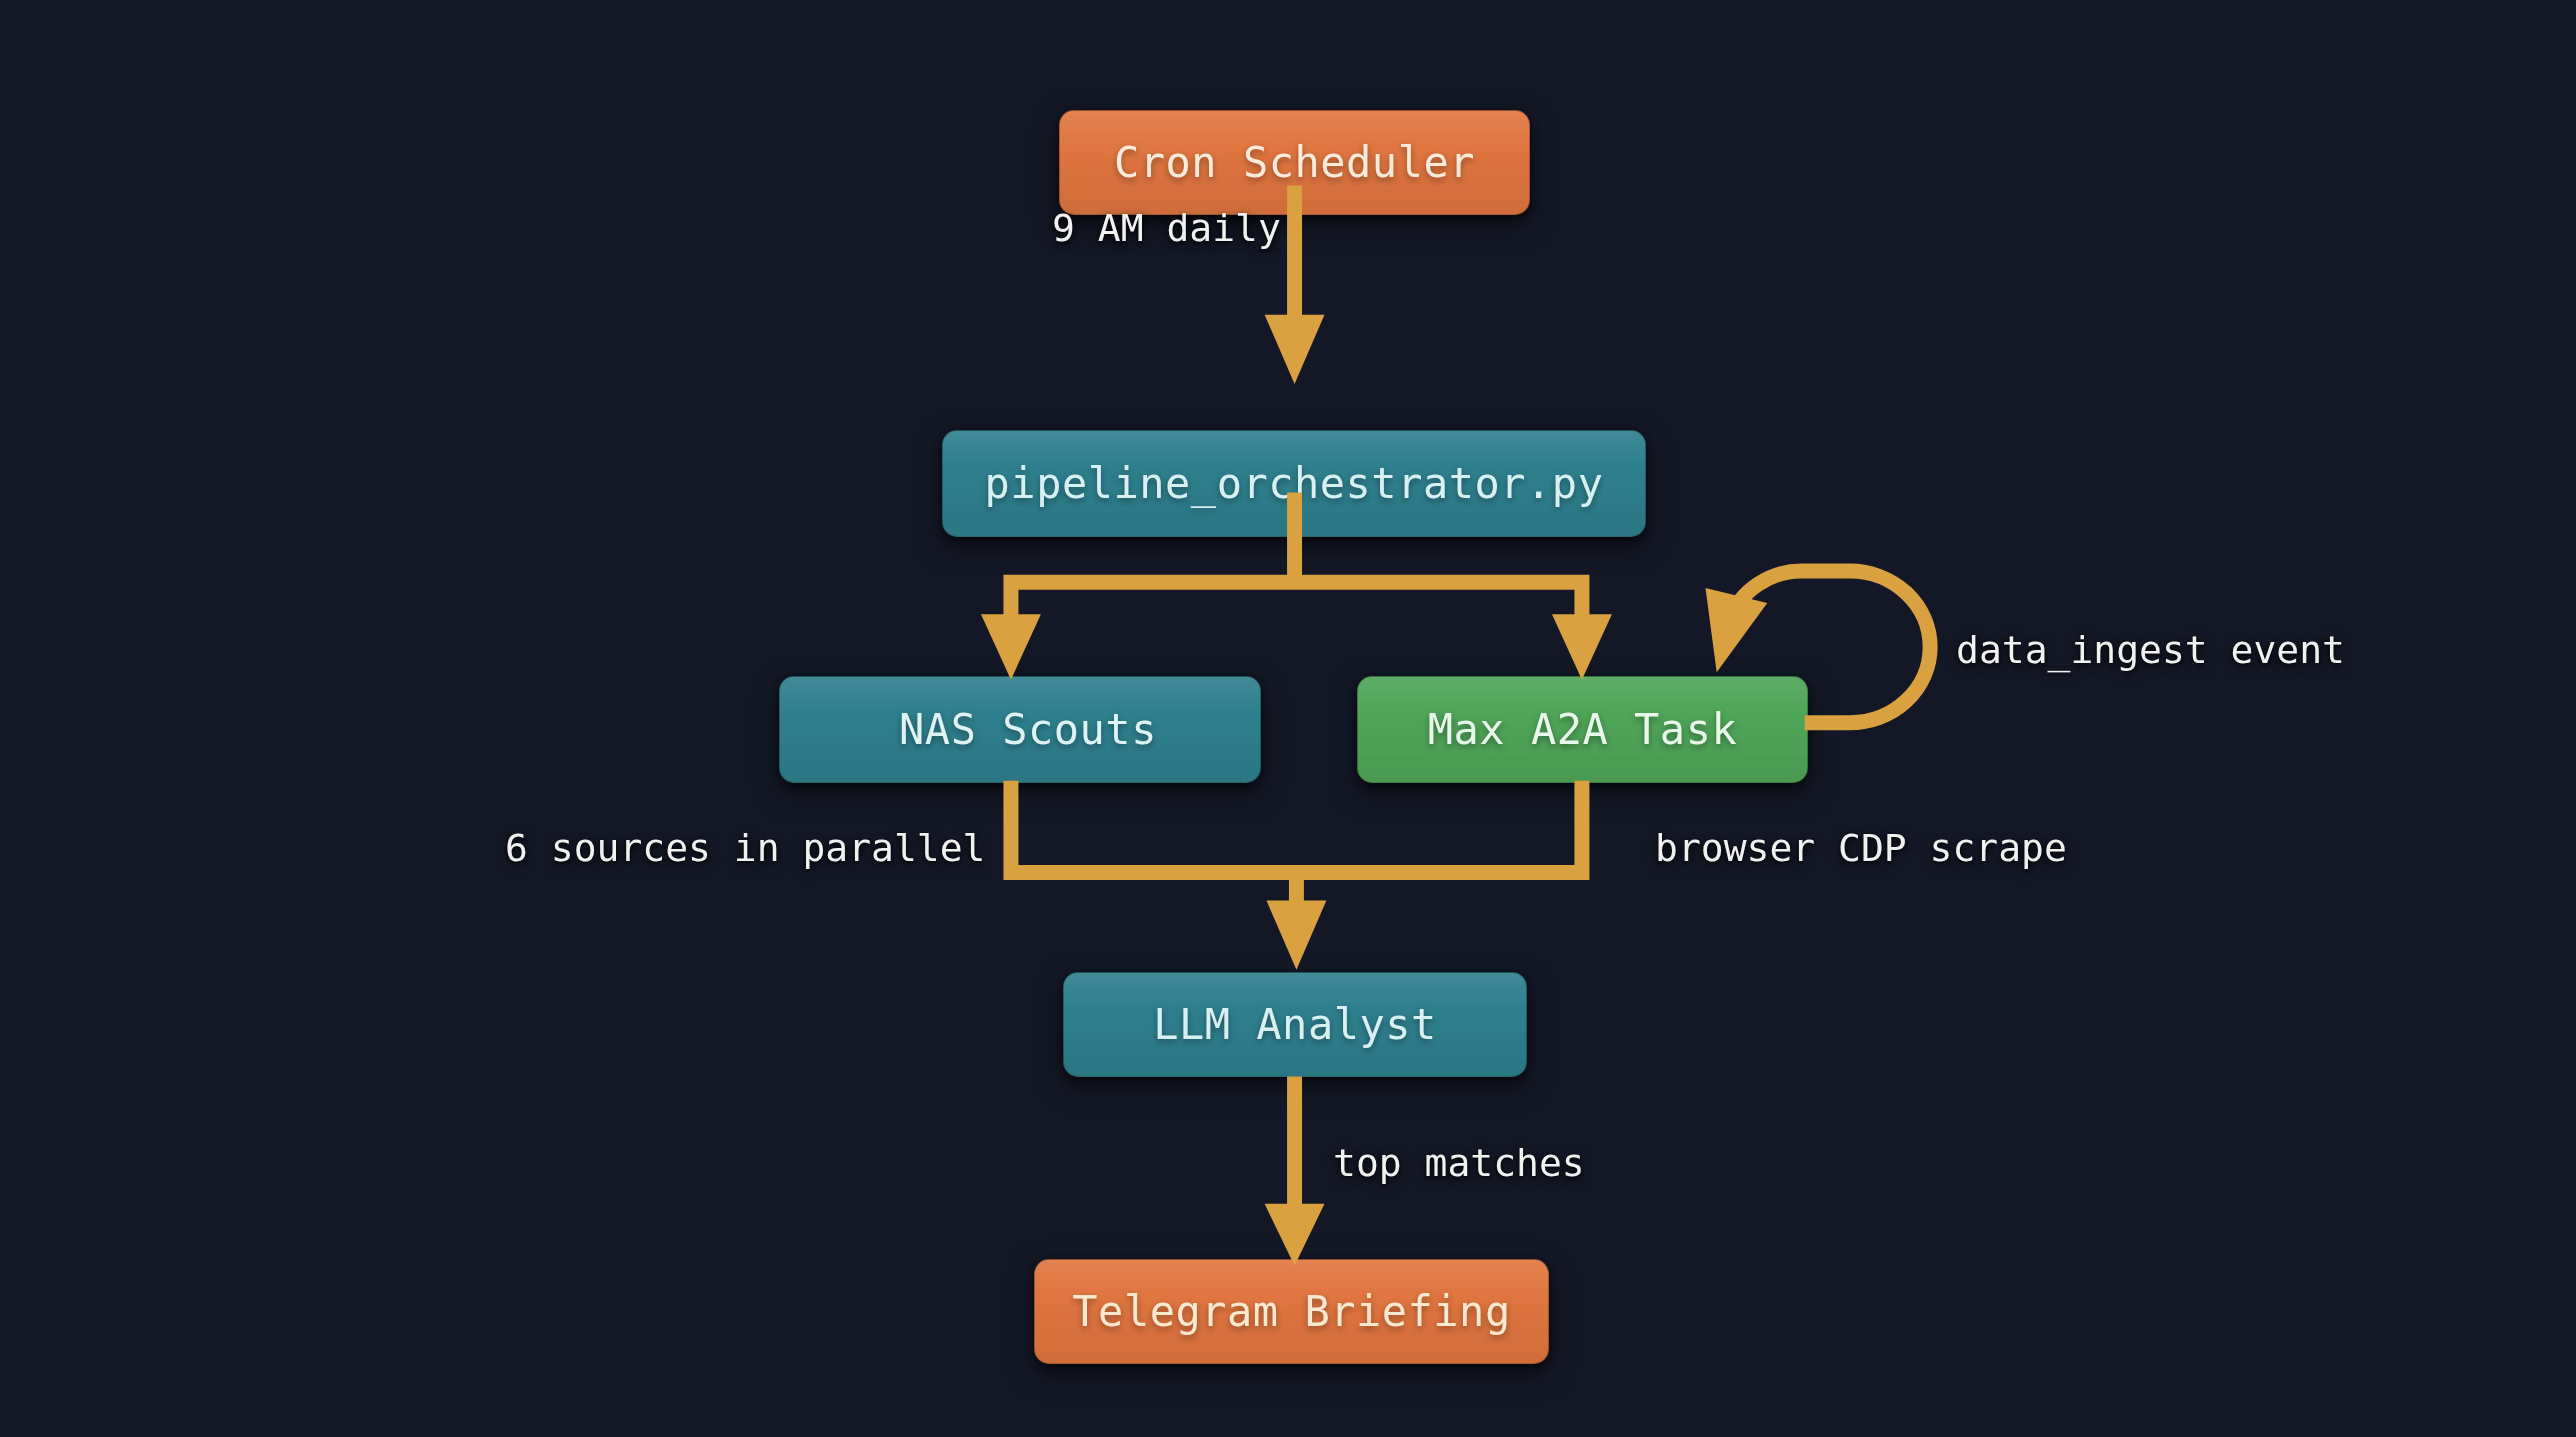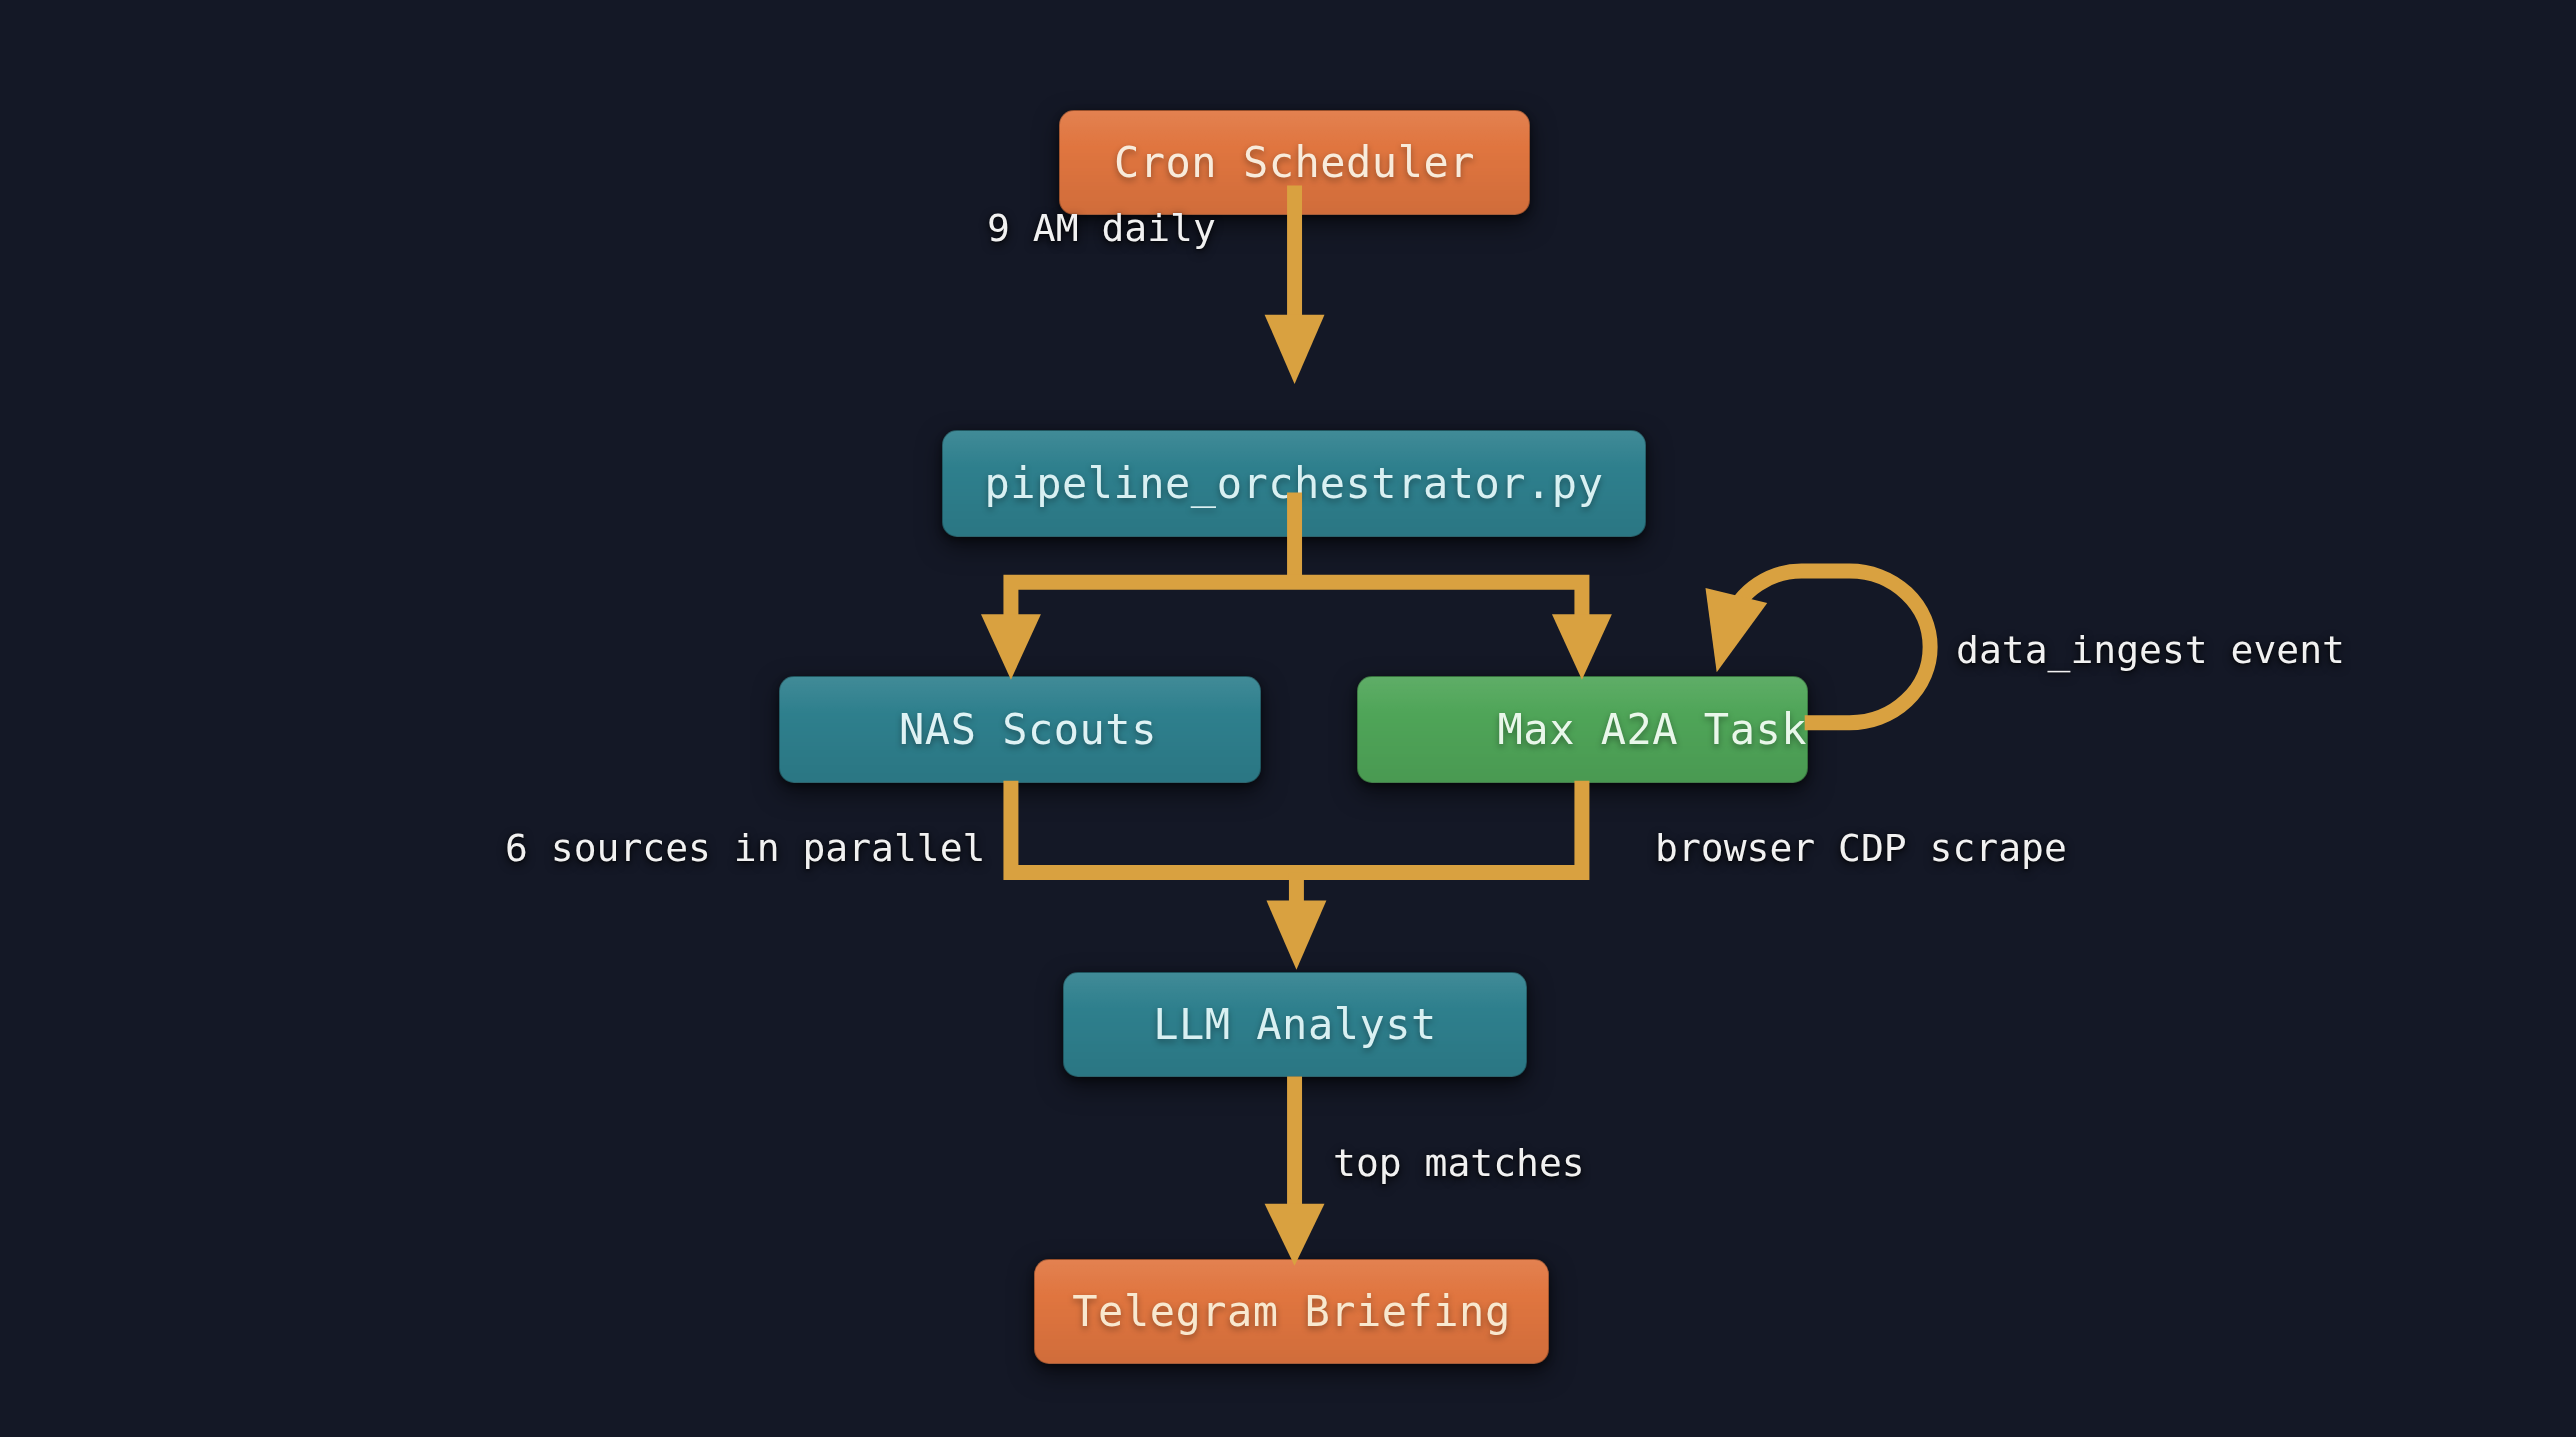--- a/index.html
+++ b/index.html
@@ -27,33 +27,33 @@
     background-image: linear-gradient(180deg, rgba(255,255,255,0.09), rgba(255,255,255,0) 35%, rgba(0,0,0,0.07));
     border: 1.9px solid rgba(0,0,0,0.28);
   }
   .node .node-label {
     text-shadow: 0 2.8px 6.6px rgba(0,0,0,0.35);
     white-space: nowrap;
   }
   #n-cron     { left: 1059px; top:   82px; width: 469px; height: 103px; margin-top: 28px; }
   #n-orch     { left: 942px; top:  388px; width: 702px; height: 105px; margin-top: 42px; }
   #n-nas      { left:  779px; top:  676px; width: 464px; height: 105px; padding-left: 16px; }
-  #n-max      { left: 1357px; top:  676px; width: 449px; height: 105px; justify-content: flex-end; }
+  #n-max      { left: 1357px; top:  676px; width: 449px; height: 105px; }
   #n-llm      { left: 1063px; top: 972px; width: 462px; height: 103px; }
   #n-telegram { left: 1034px; top: 1259px; width: 513px; height: 103px; }
   
   .edge-label {
     position: absolute;
     font-size: 38px;
     color: #F1F1F1;
     white-space: nowrap;
     line-height: 47px;
     text-shadow: 0 2.8px 9.4px rgba(0,0,0,0.85), 0 0.9px 2.8px rgba(0,0,0,0.7);
   }
-  #lbl-9am        { left: 987px; top:  205px; }
+  #lbl-9am        { left: 1052px; top:  205px; }
   #lbl-langfuse   { left: 1337px; top:  260px; }
   #lbl-ingest     { left: 1956px; top:  627px; }
   #lbl-sources    { left:  505px; top:  825px; }
   #lbl-cdp        { left: 1655px; top:  825px; }
   #lbl-matches    { left: 1333px; top: 1140px; }
   
   .arrows {
     position: absolute;
     left: 0; top: 0;
     width: 2576px;

